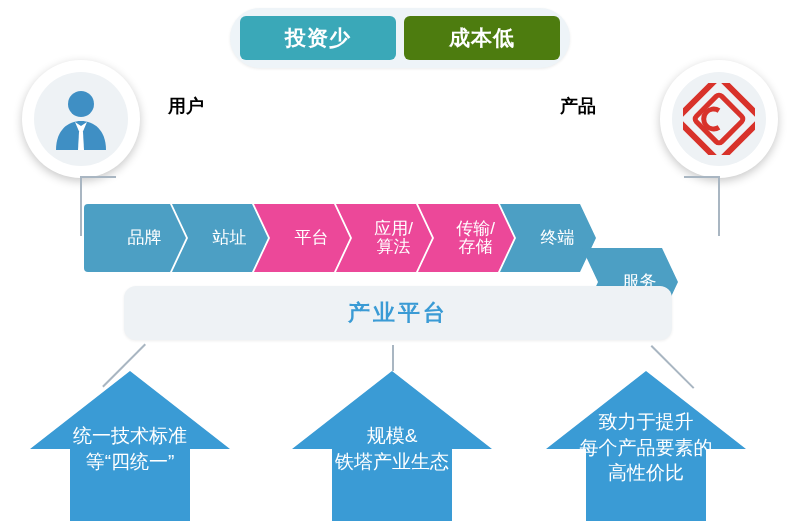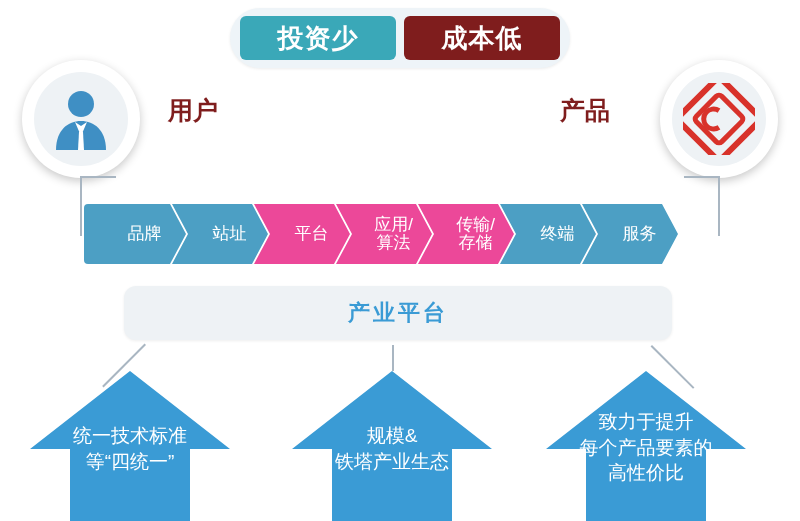--- a/index.html
+++ b/index.html
@@ -33,26 +33,26 @@
   .pill {
     position: absolute;
     top: 8px;
     height: 44px;
     width: 156px;
     border-radius: 6px;
     display: flex;
     align-items: center;
     justify-content: center;
     color: #ffffff;
-    font-size: 26px;
+    font-size: 21px;
     font-weight: bold;
     letter-spacing: 1px;
   }
   .pill-left  { left: 10px;  background: #3aa8b8; }
-  .pill-right { right: 10px; background: #7f1d1d; }
+  .pill-right { right: 10px; background: #4d7c0f; }
 
   
   .circle-outer {
     position: absolute;
     width: 118px;
     height: 118px;
     border-radius: 50%;
     background: #ffffff;
     box-shadow: 0 3px 10px rgba(0,0,0,0.22);
     display: flex;
@@ -66,23 +66,23 @@
     background: #eef2f5;
     display: flex;
     align-items: center;
     justify-content: center;
   }
   .circle-left  { left: 22px;  top: 60px; }
   .circle-right { left: 660px; top: 60px; }
 
   .label-user, .label-product {
     position: absolute;
-    font-size: 25px;
+    font-size: 18px;
     font-weight: bold;
-    color: #7f1d1d;
+    color: #000000;
     top: 94px;
   }
   .label-user    { left: 168px; }
   .label-product { left: 560px; }
 
   
   .conn {
     position: absolute;
     background: #a9b6c2;
   }
@@ -90,21 +90,21 @@
   
   .band {
     position: absolute;
     left: 84px;
     top: 204px;
     height: 64px;
     display: flex;
   }
   .chev {
     position: relative;
-    height: 60px;
+    height: 68px;
     display: flex;
     align-items: center;
     justify-content: center;
     color: #ffffff;
     font-size: 17px;
     line-height: 1.05;
     text-align: center;
     margin-right: -14px;
     padding-left: 25px;
     padding-right: 6px;
@@ -222,21 +222,21 @@
     </div>
     <div class="chev chev-green" style="width:96px;align-items:center;">
       <span class="multiline">应用/<br>算法</span>
     </div>
     <div class="chev chev-green" style="width:96px;justify-content:center;">
       <span class="multiline">传输/<br>存储</span>
     </div>
     <div class="chev chev-blue" style="width:96px;">
       <span>终端</span>
     </div>
-    <div class="chev chev-blue" style="width:96px;">
+    <div class="chev chev-blue" style="width:96px;margin-top:44px;">
       <span>服务</span>
     </div>
   </div>
 
   <div class="platform">
     <span>产业平台</span>
   </div>
 
   <div class="diag" style="left:146px; top:345px; width:60px; height:2px; transform:rotate(135deg);"></div>
   <div class="diag" style="left:394px; top:345px; width:26px; height:2px; transform:rotate(90deg);"></div>

